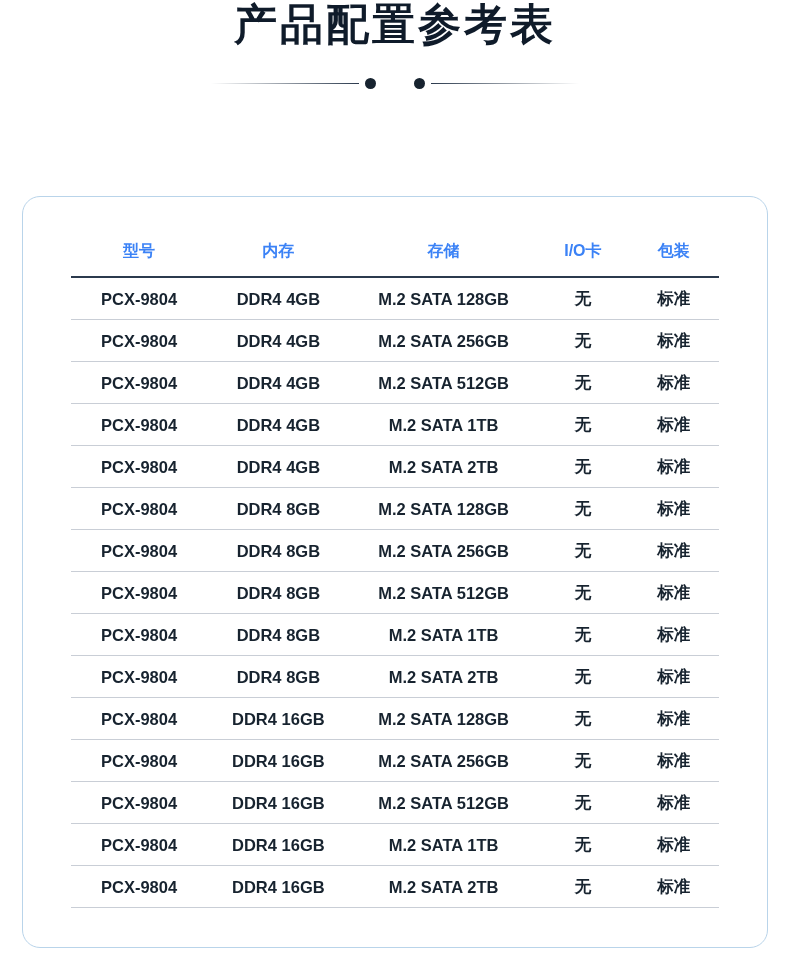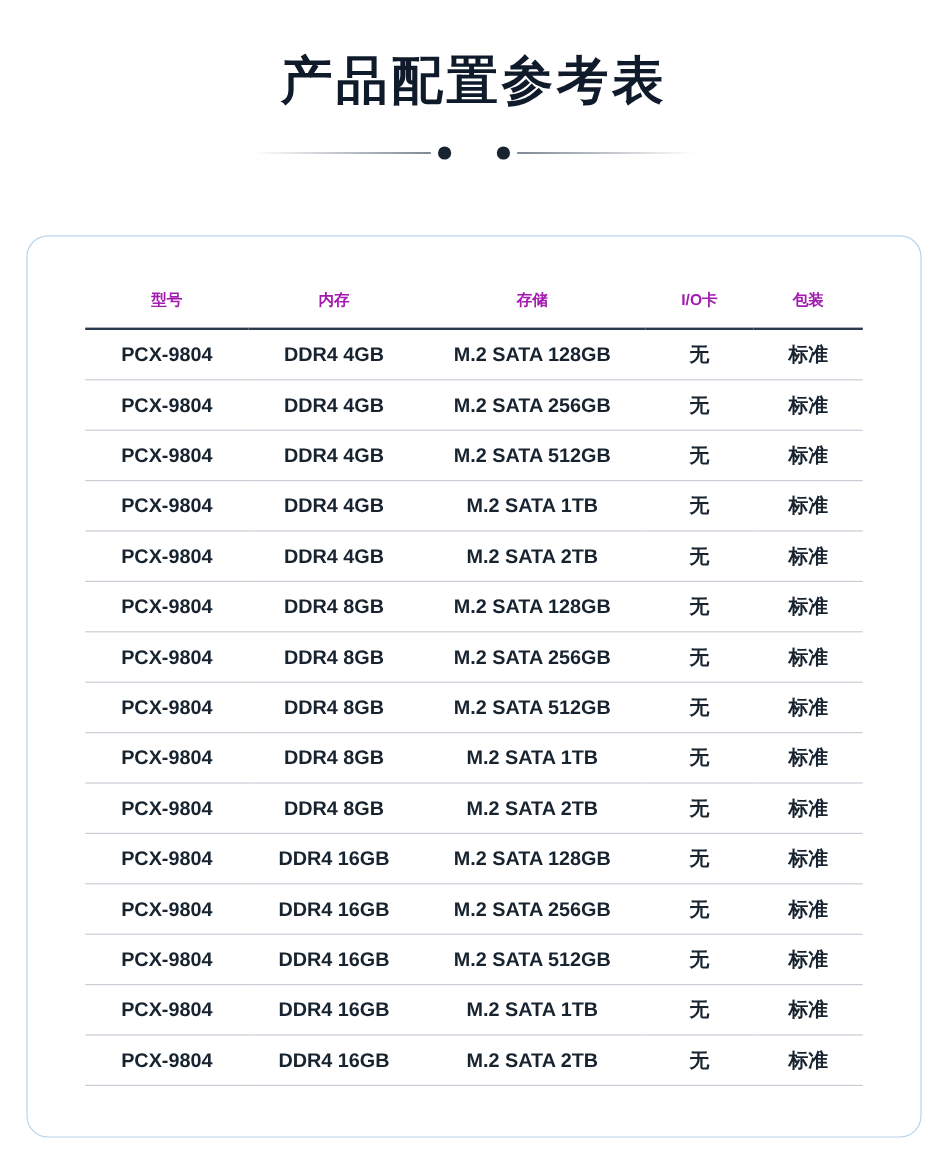--- a/index.html
+++ b/index.html
@@ -17,21 +17,20 @@
   .page {
     position: relative;
     width: 790px;
     height: 976px;
     box-sizing: border-box;
   }
 
   
   .title-wrap {
     text-align: center;
-    padding-top: 44px;
   }
   .page-title {
     font-size: 43px;
     font-weight: bold;
     letter-spacing: 3px;
     color: #0f1b2a;
     line-height: 1.15;
     margin: 0;
   }
 
@@ -78,23 +77,23 @@
   .card-inner {
     padding: 40px 48px 0 48px;
   }
 
   table.spec {
     width: 100%;
     border-collapse: collapse;
     table-layout: fixed;
   }
   table.spec th {
-    font-size: 13px;
+    font-size: 16px;
     font-weight: bold;
-    color: #a21caf;
+    color: #3b82f6;
     padding: 4px 0 14px 0;
     text-align: center;
     border-bottom: 2px solid #2b3a4d;
     white-space: nowrap;
   }
   table.spec td {
     font-size: 16.5px;
     font-weight: bold;
     color: #17232f;
     text-align: center;

